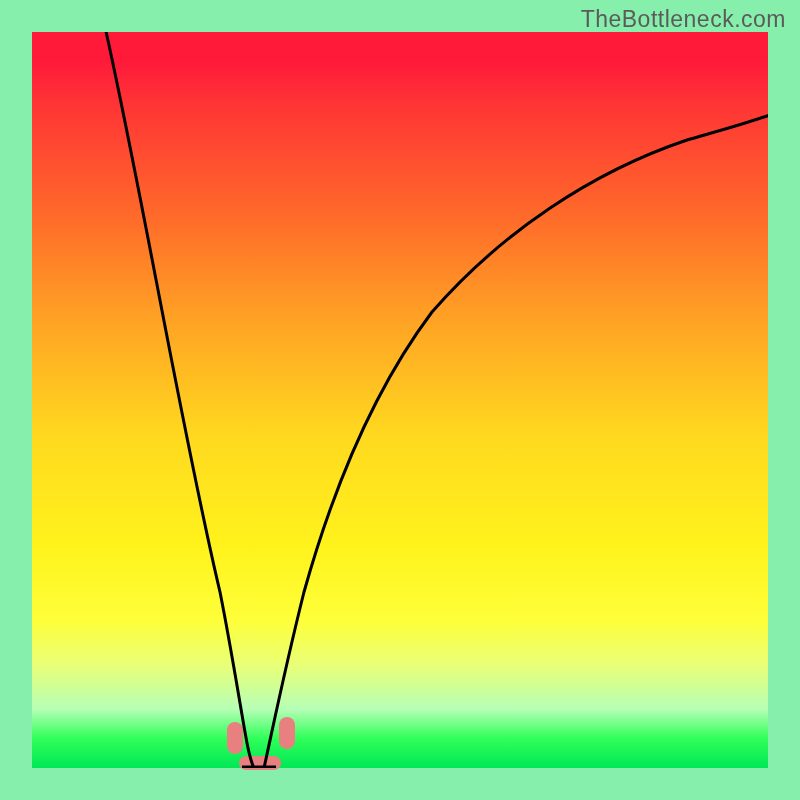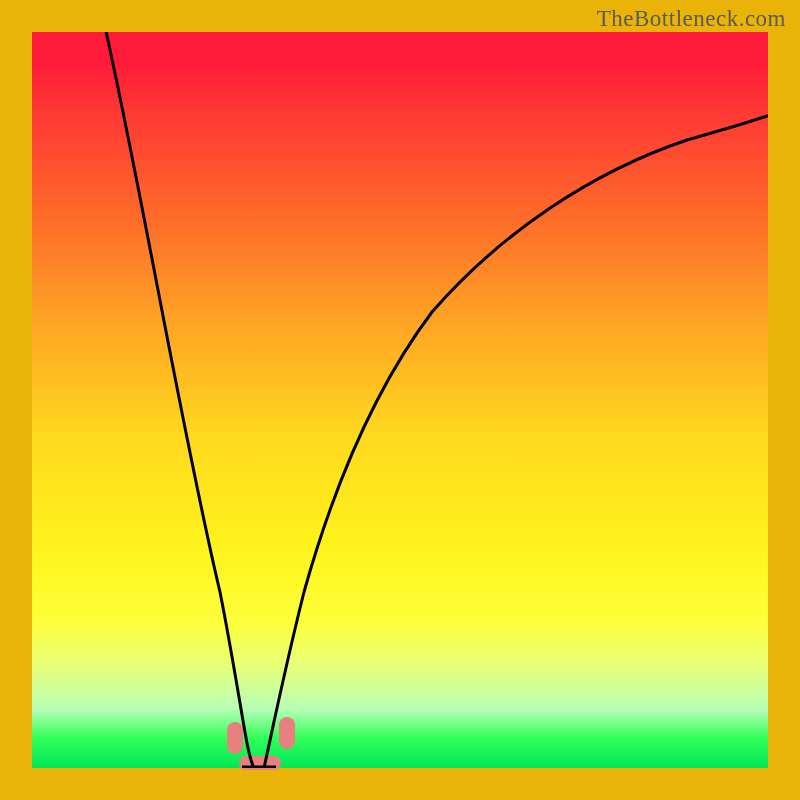--- a/index.html
+++ b/index.html
@@ -2,22 +2,21 @@
 <html><head>
 <meta charset="utf-8">
 <style>
   * { margin: 0; padding: 0; box-sizing: border-box; }
   html, body { width: 800px; height: 800px; overflow: hidden; }
   body { background: #000; font-family: Arial, Helvetica, sans-serif; position: relative; }
 
   .outer {
     position: absolute;
     inset: 0;
-    background: #eab308;
-    font-family: Liberation Serif, serif;
+    background: #86efac;
   }
 
   .plot {
     position: absolute;
     left: 32px;
     top: 32px;
     width: 736px;
     height: 736px;
     background: linear-gradient(
       to bottom,

